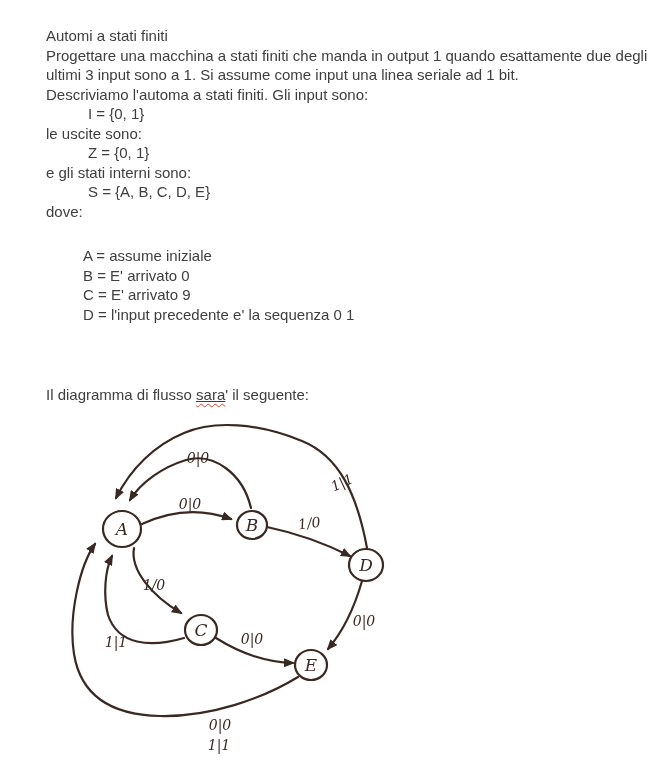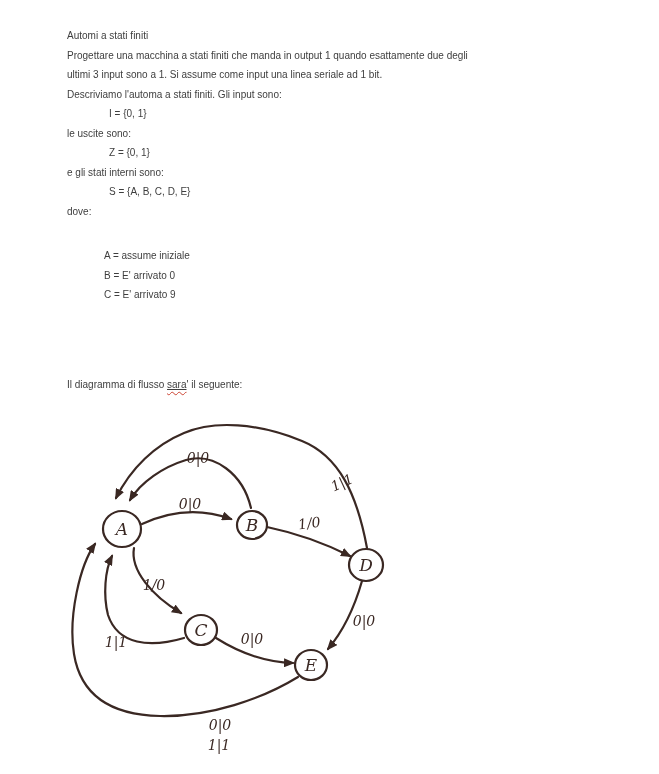--- a/index.html
+++ b/index.html
@@ -6,28 +6,27 @@
   body {
     width: 659px; height: 774px;
     background: var(--bg, #ffffff);
     position: relative;
     overflow: hidden;
     font-family: "Liberation Sans", sans-serif;
   }
   .textblock {
     position: absolute;
     color: var(--text-color, #3e3e3e);
-    font-size: 10px;
+    font-size: 15px;
     line-height: 19.5px;
     white-space: pre;
-    margin-left: 21px;
   }
   #intro-block { left: 46px; top: 26px; }
   #defs-block  { left: 83px; top: 246px; }
-  #flow-block  { left: 46px; top: 375px; }
+  #flow-block  { left: 46px; top: 385px; }
   .line { height: 19.5px; }
   .line.indent { padding-left: 42px; }
   .u-solid {
     text-decoration: underline;
     text-decoration-color: var(--text-color, #3e3e3e);
   }
   .u-wavy {
     text-decoration: underline wavy var(--squiggle, #cc4433);
     text-decoration-thickness: 1px;
     text-underline-offset: 3px;
@@ -54,21 +53,21 @@
     font-style: italic;
   }
   #diagram-svg text.state-letter { font-size: 17px; text-anchor: middle; }
   #diagram-svg text.edge-label   { font-size: 14px; text-anchor: middle; }
 </style>
 </head>
 <body style="--bg: #ffffff; --text-color: #3e3e3e; --ink: #3a2823; --squiggle: #cc4433;">
 
 <div id="intro-block" class="textblock"><div class="line">Automi a stati finiti</div><div class="line">Progettare una macchina a stati finiti che manda in output 1 quando esattamente due degli</div><div class="line">ultimi 3 input sono a 1. Si assume come input una linea seriale ad 1 bit.</div><div class="line">Descriviamo l'automa a stati finiti. Gli input sono:</div><div class="line indent">I = {0, 1}</div><div class="line">le uscite sono:</div><div class="line indent">Z = {0, 1}</div><div class="line">e gli stati interni sono:</div><div class="line indent">S = {A, B, C, D, E}</div><div class="line">dove:</div></div>
 
-<div id="defs-block" class="textblock"><div class="line">A = assume iniziale</div><div class="line">B = E' arrivato 0</div><div class="line">C = E' arrivato 9</div></div>
+<div id="defs-block" class="textblock"><div class="line">A = assume iniziale</div><div class="line">B = E' arrivato 0</div><div class="line">C = E' arrivato 9</div><div class="line">D = l'input precedente e' la sequenza 0 1</div></div>
 
 <div id="flow-block" class="textblock"><span>Il diagramma di flusso </span><span class="u-solid"><span class="u-wavy">sara</span></span><span>' il seguente:</span></div>
 
 <svg id="diagram-svg" viewBox="0 405 659 369">
   <defs>
     <marker id="arrowhead" markerUnits="userSpaceOnUse" markerWidth="11" markerHeight="9" refX="9" refY="4.5" orient="auto">
       <path id="arrowhead-path" d="M0,0 L11,4.5 L0,9 Z" fill="#3a2823"></path>
     </marker>
   </defs>
   <g id="edges-group">

